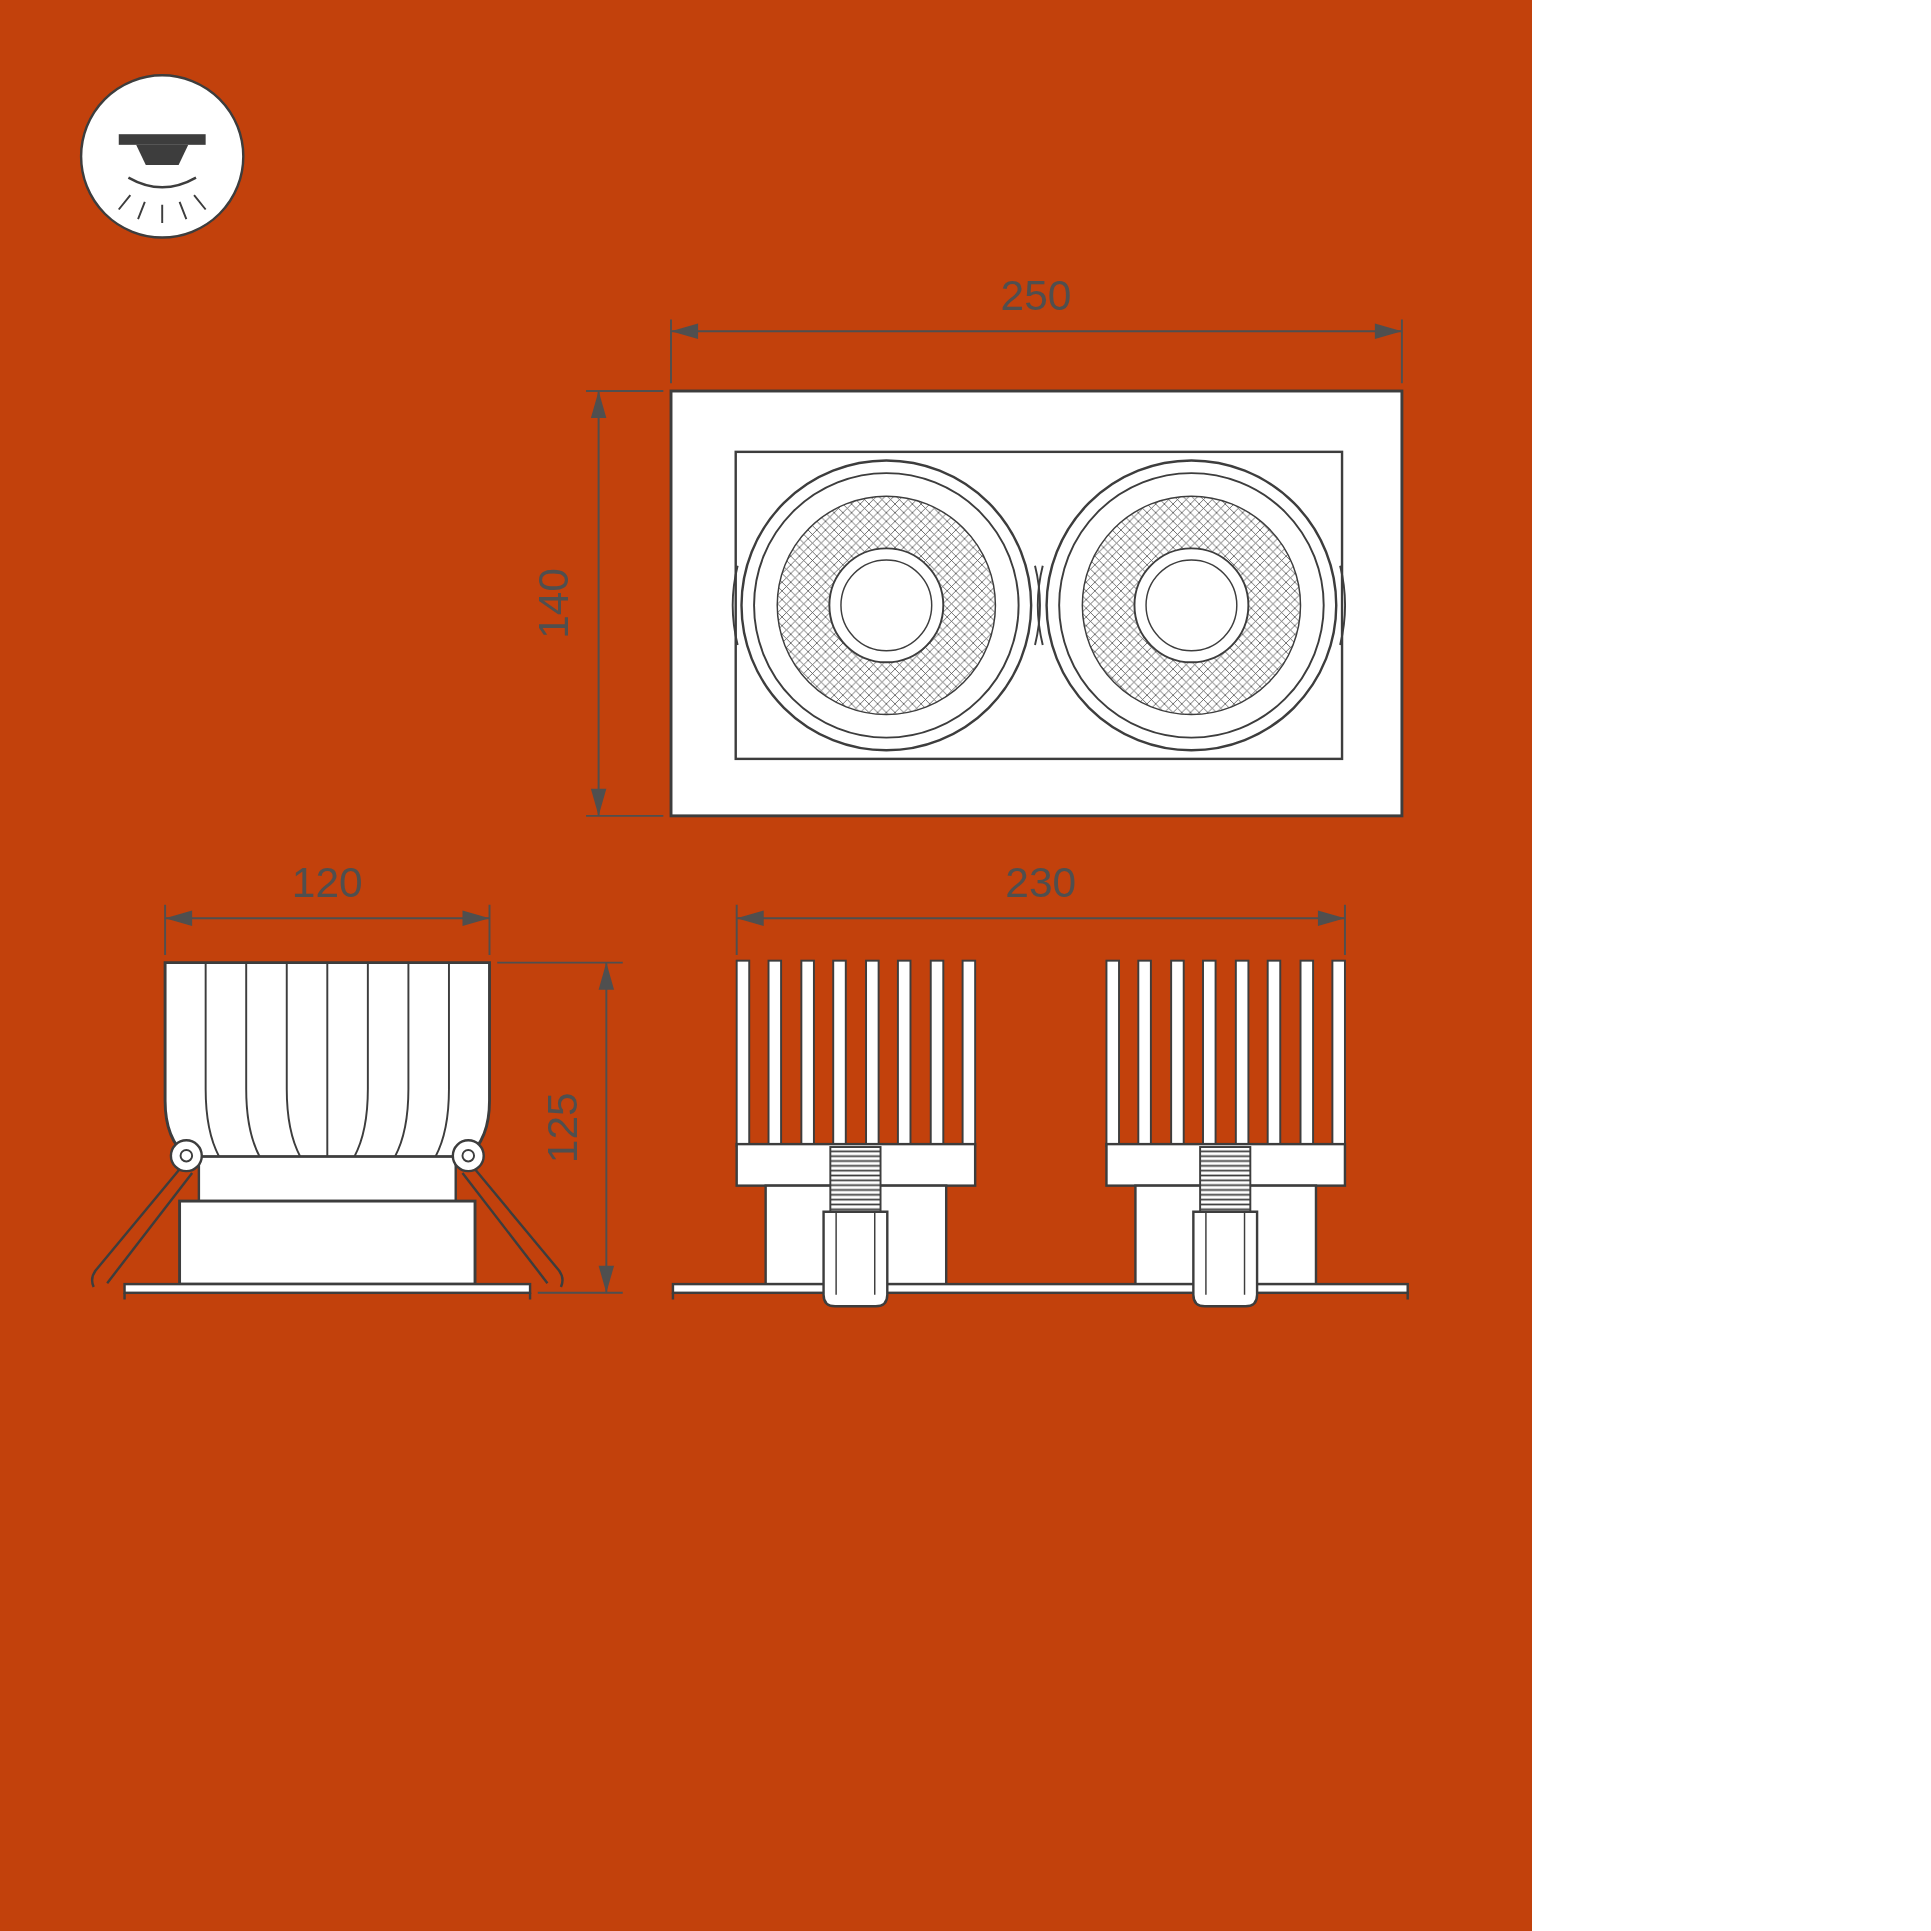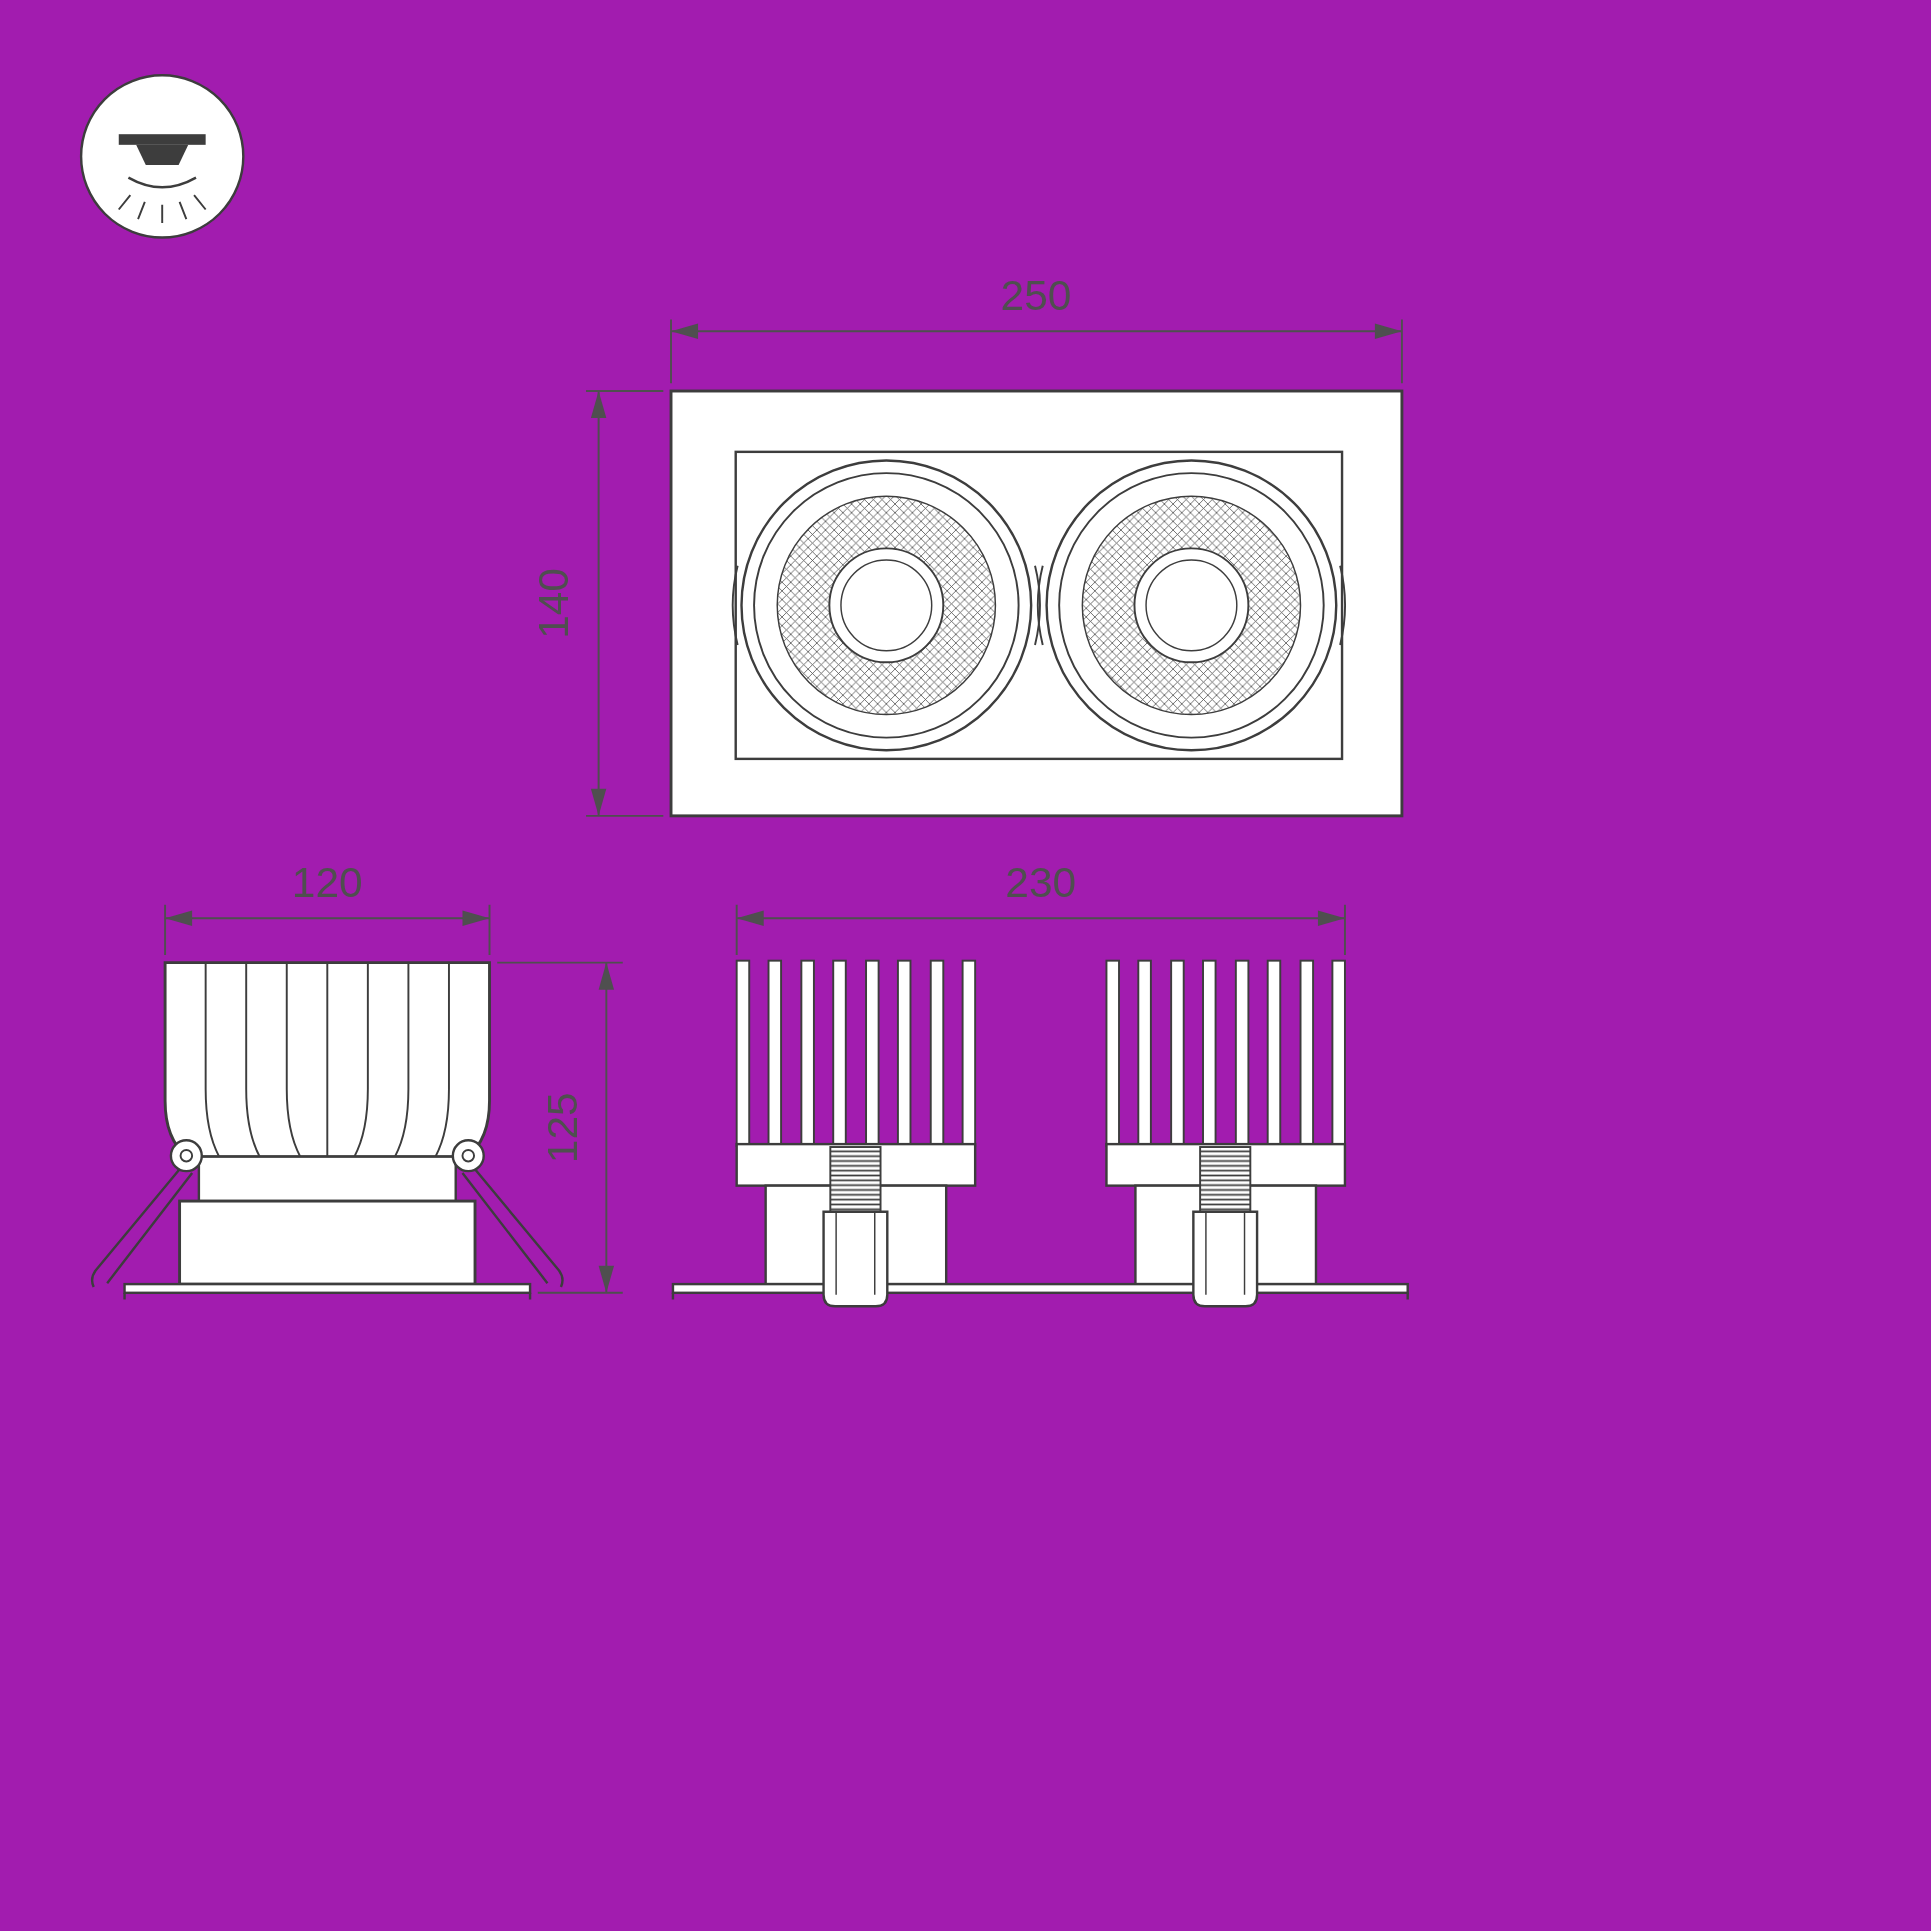--- a/index.html
+++ b/index.html
@@ -2,23 +2,23 @@
 <html><head>
 <meta charset="utf-8">
 <style>
   html, body {
     margin: 0;
     padding: 0;
     background: #ffffff;
   }
   .stage {
     position: relative;
-    width: 1931px;
+    width: 1532px;
     height: 1931px;
-    background: #a21caf;
+    background: #c2410c;
     font-family: "Liberation Sans", sans-serif;
   }
   svg { display: block; }
 
   
   .o3   { fill: #ffffff; stroke: #3d3d3d; stroke-width: 3; }
   .o25  { fill: #ffffff; stroke: #3d3d3d; stroke-width: 2.5; }
   .o25n { fill: none;    stroke: #3d3d3d; stroke-width: 2.5; }
   .o2   { fill: #ffffff; stroke: #3d3d3d; stroke-width: 2; }
   .o2n  { fill: none;    stroke: #3d3d3d; stroke-width: 2; }

